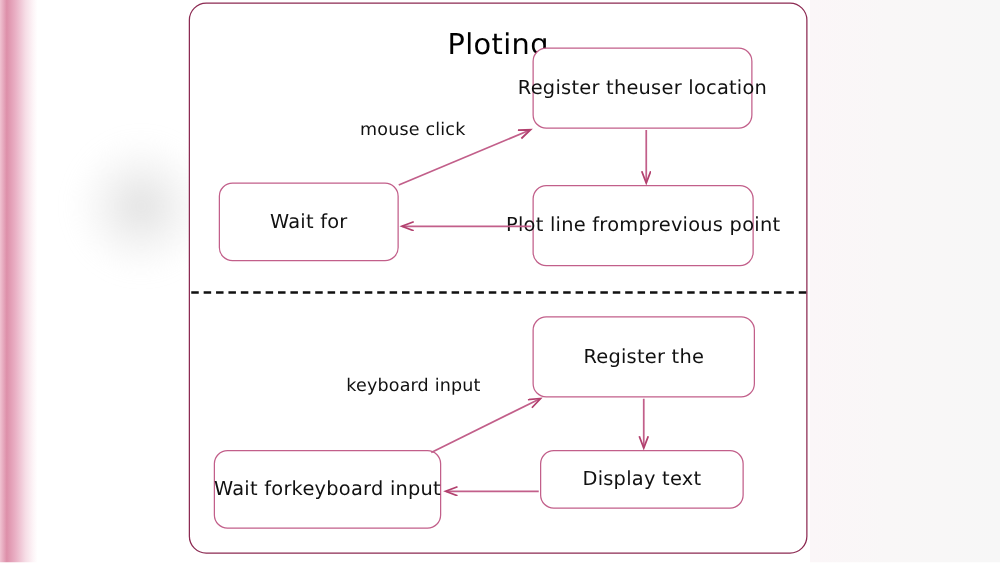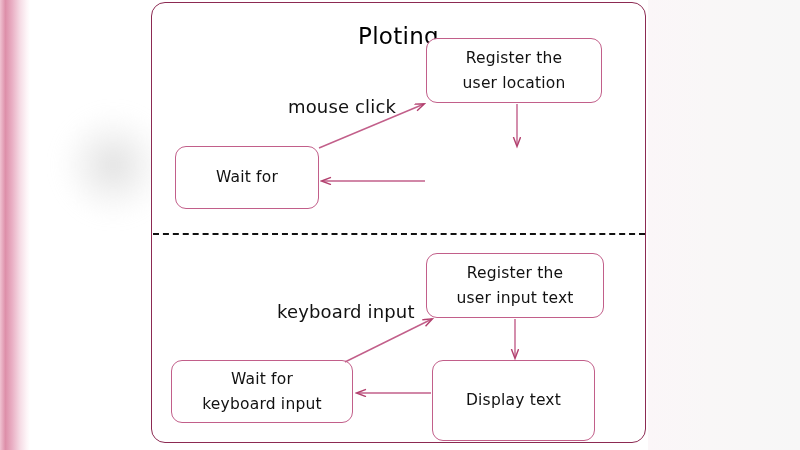--- a/index.html
+++ b/index.html
@@ -71,32 +71,32 @@
     height: 0;
     border-top: 2.6px dashed #111111;
   }
   .node {
     position: absolute;
     box-sizing: border-box;
     border: 1.3px solid #c25f8a;
     border-radius: 11px;
     background: #ffffff;
     display: flex;
-    flex-direction: column;
+    flex-direction: row;
     align-items: center;
     justify-content: center;
     color: #111111;
     font-size: 15.5px;
     line-height: 25px;
     letter-spacing: 0.2px;
     white-space: nowrap;
   }
   .edge-label {
     position: absolute;
-    font-size: 18px;
+    font-size: 14px;
     color: #111111;
     letter-spacing: 0.15px;
     white-space: nowrap;
   }
   svg.edges {
     position: absolute;
     left: 0; top: 0;
     width: 800px; height: 450px;
     overflow: visible;
     pointer-events: none;
@@ -115,33 +115,36 @@
 
   <div id="title">Ploting</div>
 
   <div class="divider"></div>
 
   <div class="node" style="left:426px; top:38px; width:176px; height:65px;">
     <span>Register the</span>
     <span>user location</span>
   </div>
 
+  <div class="node" style="left:426px; top:148px; width:177px; height:65px;">
+    <span>Plot line from</span>
+    <span>previous point</span>
+  </div>
 
   <div class="node" style="left:175px; top:146px; width:144px; height:63px;">
     <span>Wait for</span>
   </div>
 
   <div class="edge-label" style="left:288px; top:96px;">mouse click</div>
 
   <div class="node" style="left:426px; top:253px; width:178px; height:65px;">
     <span>Register the</span>
-    <span>user input text</span>
   </div>
 
-  <div class="node" style="left:432px; top:360px; width:163px; height:81px;">
+  <div class="node" style="left:432px; top:360px; width:163px; height:47px;">
     <span>Display text</span>
   </div>
 
   <div class="node" style="left:171px; top:360px; width:182px; height:63px;">
     <span>Wait for</span>
     <span>keyboard input</span>
   </div>
 
   <div class="edge-label" style="left:277px; top:301px;">keyboard input</div>
 

